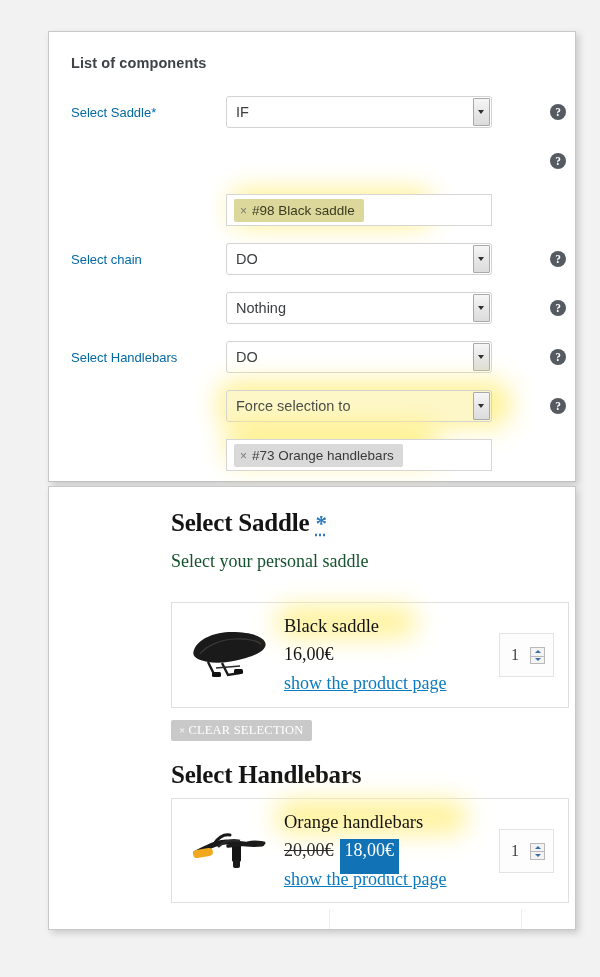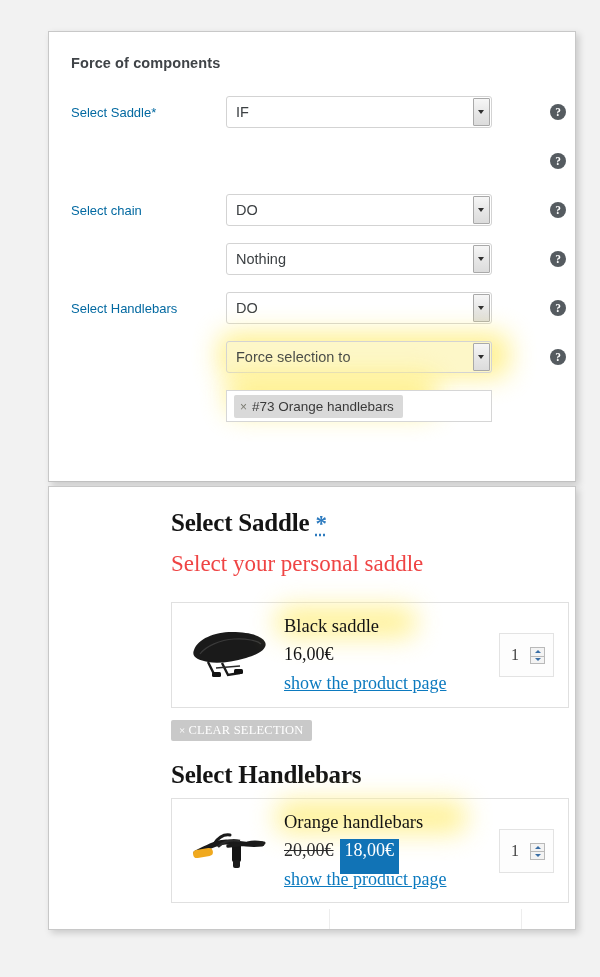--- a/index.html
+++ b/index.html
@@ -207,22 +207,22 @@
     font-size: 23px;
     text-decoration: underline;
     text-decoration-style: dotted;
     text-underline-offset: 3px;
     cursor: help;
   }
   .fe-sub {
     position: absolute;
     left: 110px;
     top: 64px;
-    font-size: 23px;
-    color: #ef4444;
+    font-size: 18px;
+    color: #14532d;
   }
 
   .product-card {
     position: absolute;
     left: 110px;
     width: 398px;
     border: 1px solid #e0e0e0;
     background: #fff;
     box-sizing: border-box;
   }
@@ -354,38 +354,44 @@
     background: #ededed;
   }
   #fe-div-1 { left: 268px; }
   #fe-div-2 { left: 460px; }
 </style>
 </head>
 <body>
 
 <div class="panel" id="admin-panel">
 
-  <div class="panel-title">Force of components</div>
+  <div class="panel-title">List of components</div>
 
   <div class="form-rows">
 
     <div class="form-row">
       <div class="row-label">Select Saddle*</div>
       <div class="select">
         <div class="value">IF</div>
         <div class="arrowbox"></div>
       </div>
       <div class="help-icon">?</div>
     </div>
 
     <div class="form-row">
       <div class="row-label"></div>
       <div class="help-icon">?</div>
     </div>
 
+    <div class="form-row">
+      <div class="glow" style="left:182px; top:-2px; width:200px; height:36px;"></div>
+      <div class="chipbox">
+        <div class="chip tint"><span class="x">×</span><span>#98 Black saddle</span></div>
+      </div>
+    </div>
 
     <div class="form-row">
       <div class="row-label">Select chain</div>
       <div class="select">
         <div class="value">DO</div>
         <div class="arrowbox"></div>
       </div>
       <div class="help-icon">?</div>
     </div>
 

